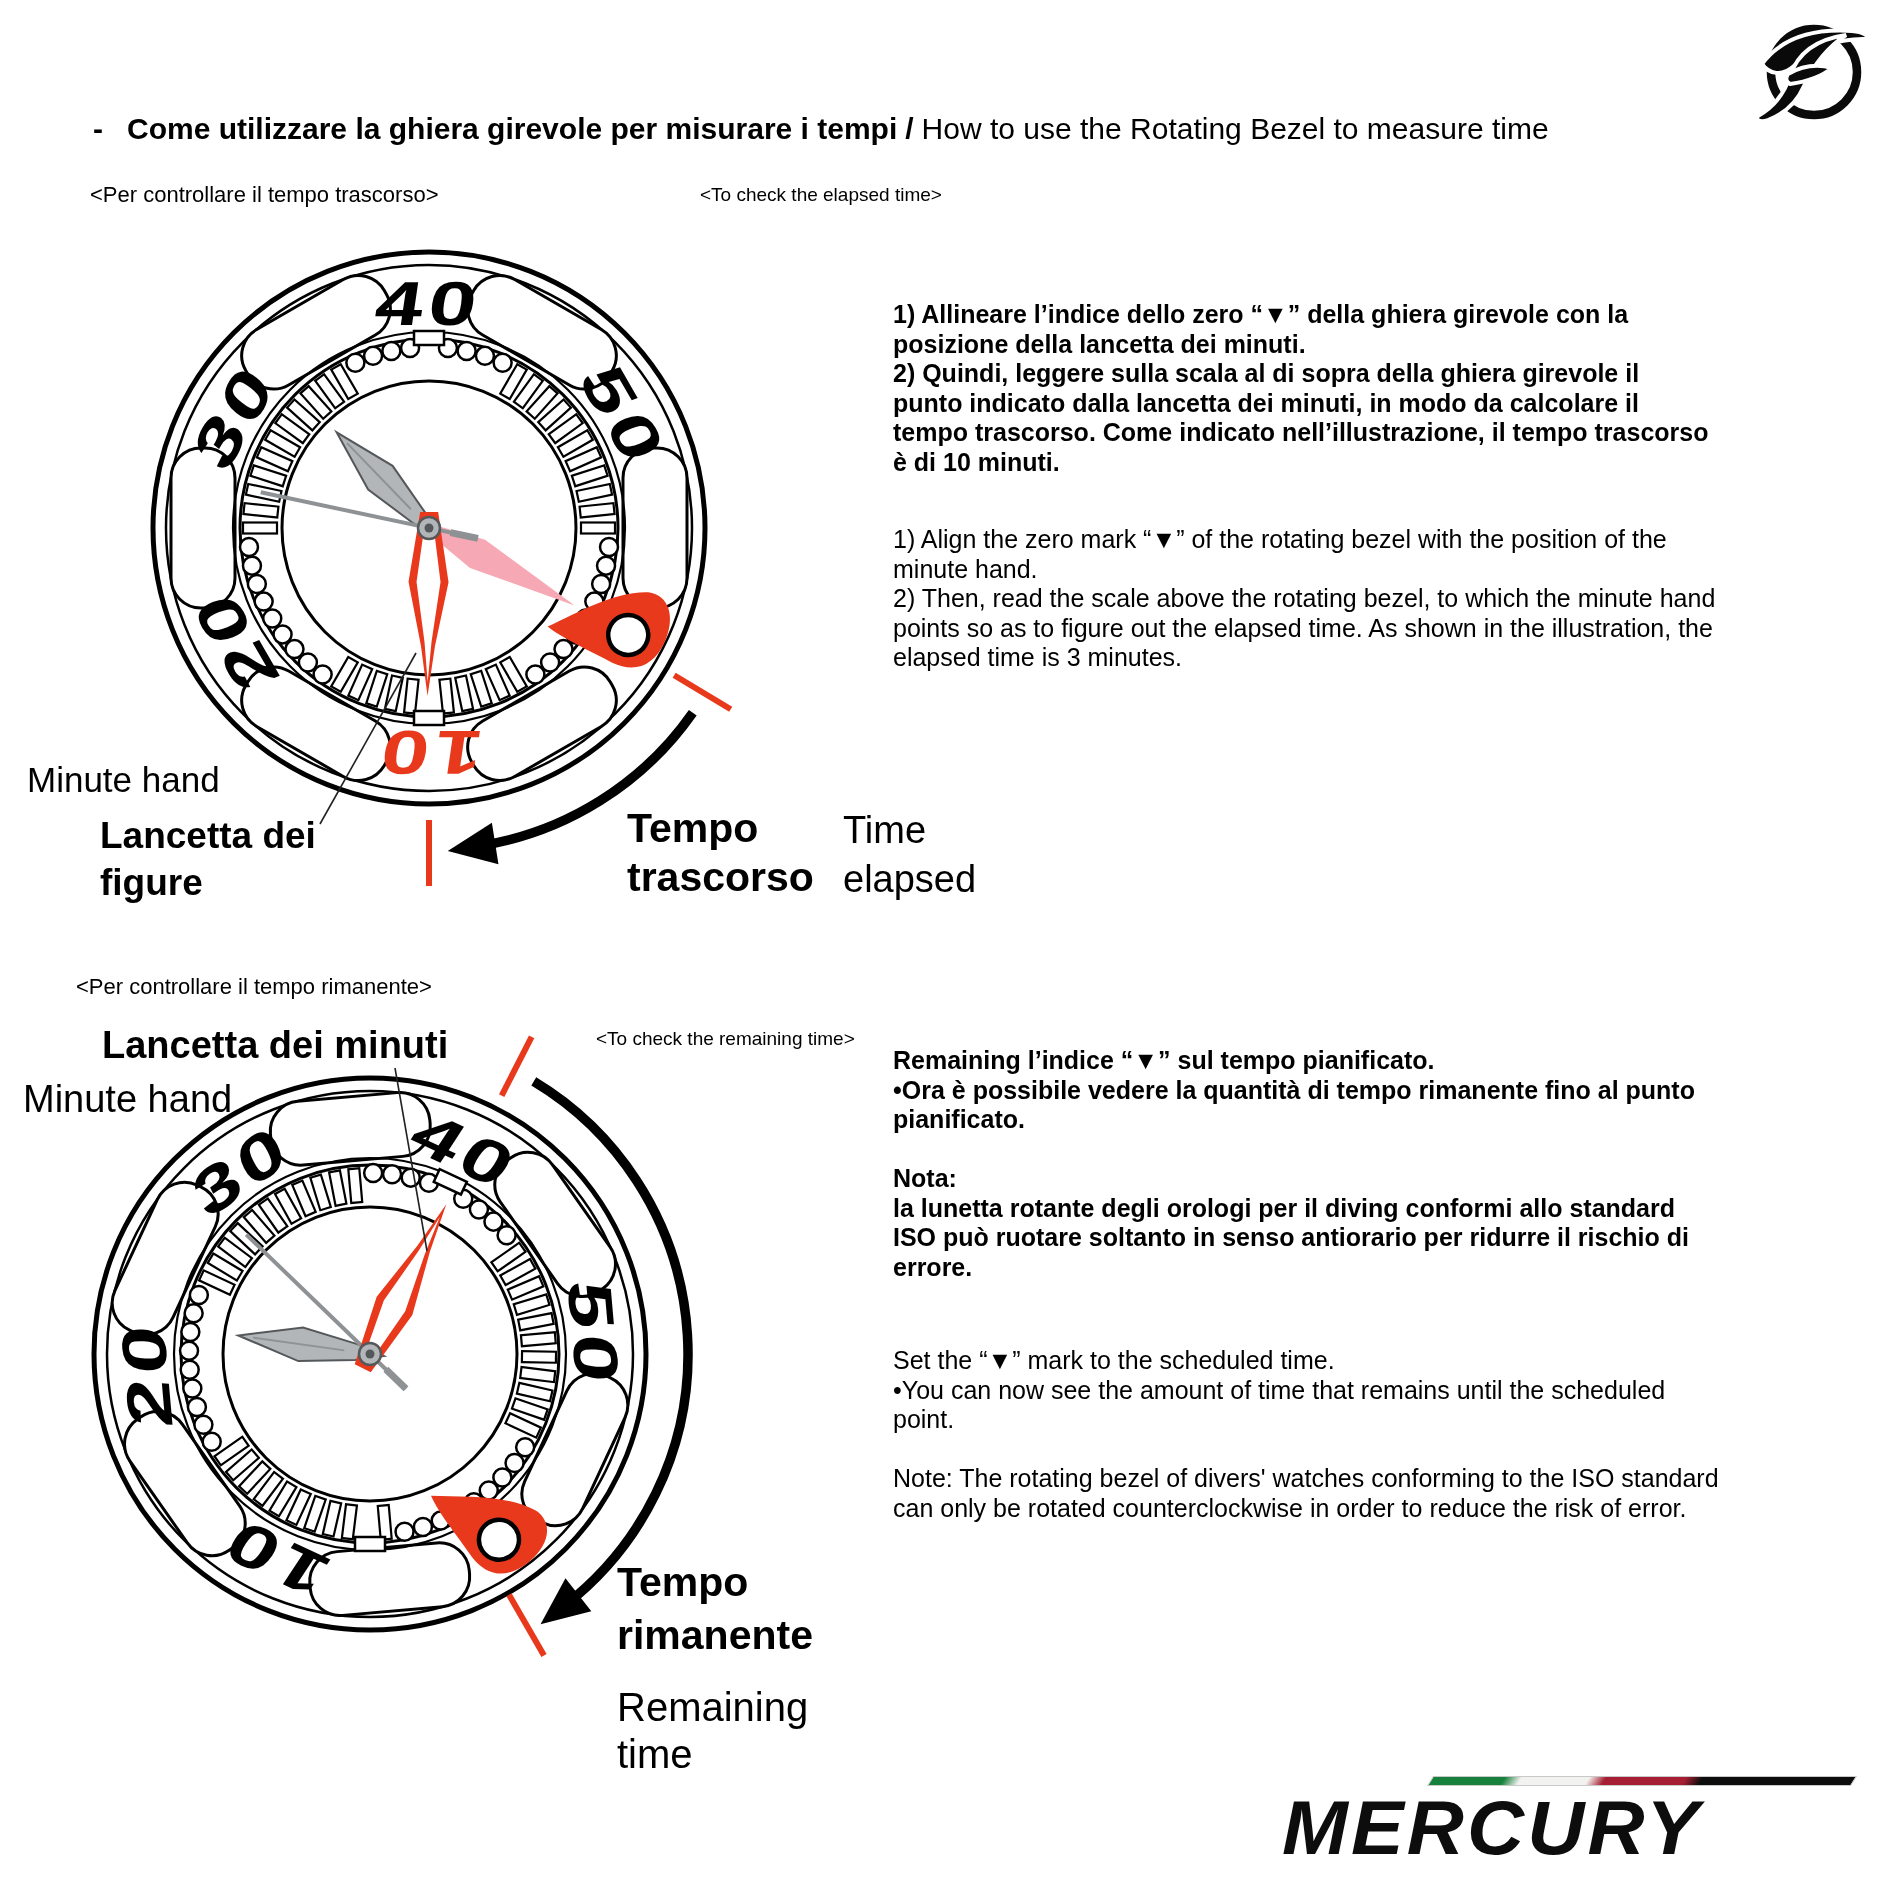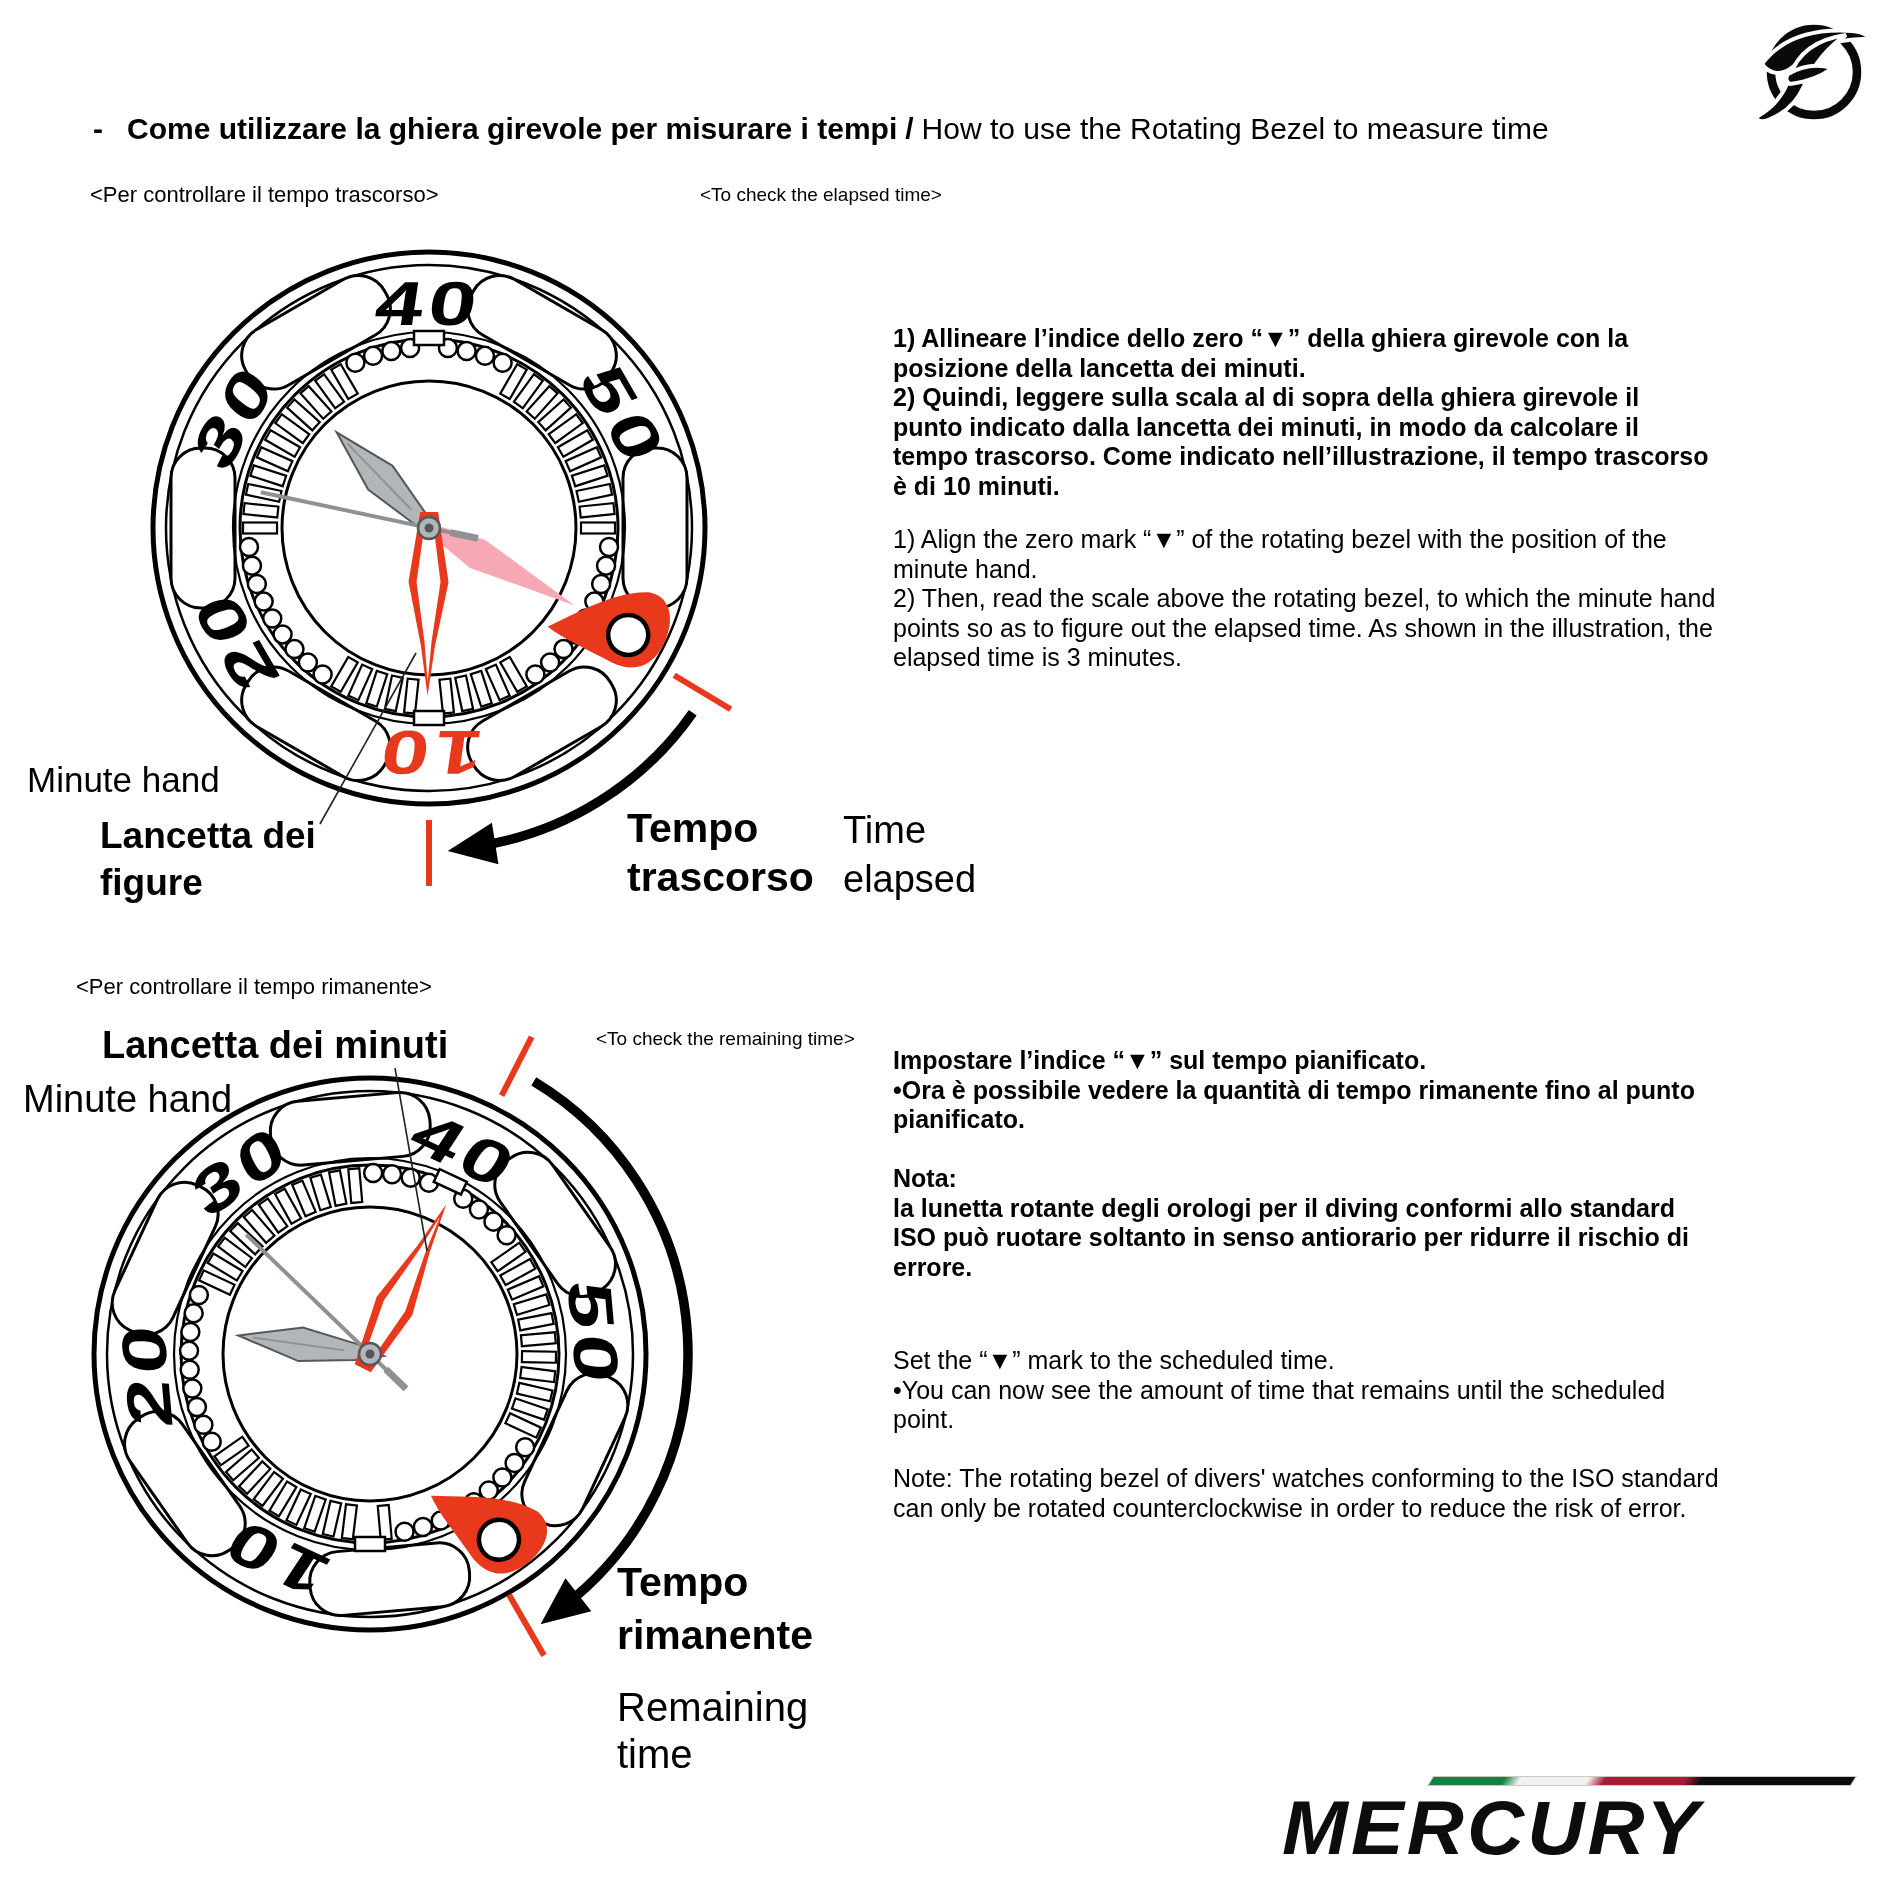--- a/index.html
+++ b/index.html
@@ -161,21 +161,21 @@
   </svg>
 
 <div class="abs lbl lbl-mh1-en">Minute hand</div>
 <div class="abs lbl lbl-mh1-it">Lancetta dei
 figure</div>
 <div class="abs lbl lbl-elapsed-it">Tempo
 trascorso</div>
 <div class="abs lbl lbl-elapsed-en">Time
 elapsed</div>
 
-<div class="abs body-it" style="top:300px;left:893px;margin-top:24px;">1) Allineare l’indice dello zero “▼” della ghiera girevole con la
+<div class="abs body-it" style="top:300px;left:893px;">1) Allineare l’indice dello zero “▼” della ghiera girevole con la
 posizione della lancetta dei minuti.
 2) Quindi, leggere sulla scala al di sopra della ghiera girevole il
 punto indicato dalla lancetta dei minuti, in modo da calcolare il
 tempo trascorso. Come indicato nell’illustrazione, il tempo trascorso
 è di 10 minuti.</div>
 <div class="abs body-en" style="top:525px;left:893px;">1) Align the zero mark “▼” of the rotating bezel with the position of the
 minute hand.
 2) Then, read the scale above the rotating bezel, to which the minute hand
 points so as to figure out the elapsed time. As shown in the illustration, the
 elapsed time is 3 minutes.</div>
@@ -285,21 +285,21 @@
     <polygon points="555.5640050381443,655.2885868573587 606.3174121931057,642.2850618674682 580.4596302294282,609.1886102159859" fill="#000"></polygon>
   </svg>
 
 <div class="abs lbl lbl-mh2-it">Lancetta dei minuti</div>
 <div class="abs lbl lbl-mh2-en">Minute hand</div>
 <div class="abs lbl lbl-remaining-it">Tempo
 rimanente</div>
 <div class="abs lbl lbl-remaining-en">Remaining
 time</div>
 
-<div class="abs body-it" style="top:1046px;left:893px;">Impostare l’indice “▼” sul tempo pianificato.
+<div class="abs body-it" style="top:1046px;left:893px;">Remaining l’indice “▼” sul tempo pianificato.
 •Ora è possibile vedere la quantità di tempo rimanente fino al punto
 pianificato.
 
 Nota:
 la lunetta rotante degli orologi per il diving conformi allo standard
 ISO può ruotare soltanto in senso antiorario per ridurre il rischio di
 errore.</div>
 <div class="abs body-en" style="top:1346px;left:893px;">Set the “▼” mark to the scheduled time.
 •You can now see the amount of time that remains until the scheduled
 point.

